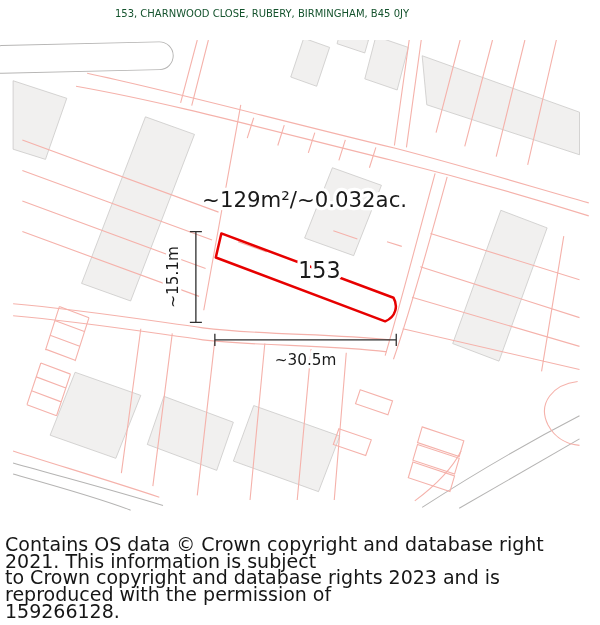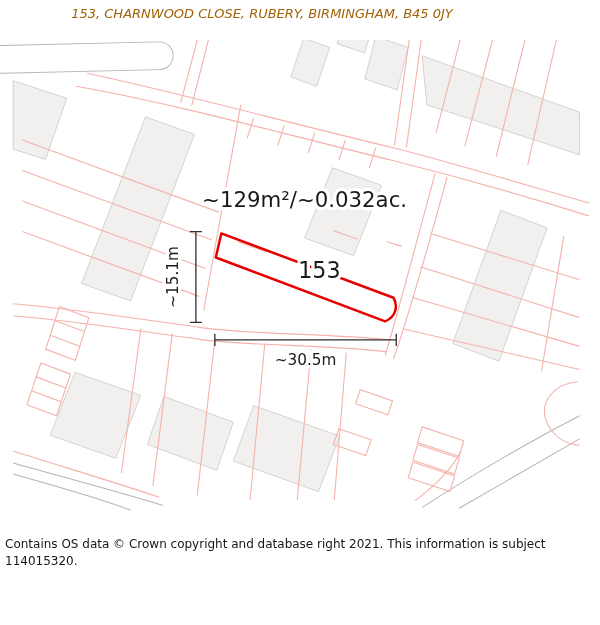--- a/index.html
+++ b/index.html
@@ -12,39 +12,39 @@
     --ink:#1a1a1a;
   }
   html,body{margin:0;padding:0;}
   body{
     width:600px;height:625px;position:relative;background:#ffffff;
     font-family:"DejaVu Sans","Liberation Sans",sans-serif;color:var(--ink);
     overflow:hidden;
   }
   .title{
     position:absolute;top:6px;left:0;width:524px;text-align:center;
-    font-size:13px;line-height:15.5px;color:#a16207;white-space:nowrap;font-style:italic;
+    font-size:10px;line-height:15.5px;color:#14532d;white-space:nowrap;
   }
   .map-wrap{position:absolute;top:40px;left:0;width:600px;height:497px;}
   svg{display:block;}
   .pink{fill:none;stroke:var(--parcel-line);stroke-width:1.2;}
   .bld{fill:var(--building-fill);stroke:var(--building-stroke);stroke-width:0.8;}
   .groad{fill:none;stroke:var(--road-line);stroke-width:1.1;}
   .pill-outline{fill:none;stroke:var(--road-line);stroke-width:31;stroke-linecap:round;}
   .pill-fill{fill:none;stroke:#ffffff;stroke-width:29;stroke-linecap:round;}
   .red{fill:none;stroke:var(--highlight);stroke-width:2.7;stroke-linejoin:round;}
   .dim{fill:none;stroke:var(--dimension);stroke-width:1.4;}
   .maptext{fill:var(--ink);stroke:none;}
   .halo{fill:#ffffff;stroke:#ffffff;stroke-width:7;stroke-linejoin:round;}
   .t-big{font-size:23px;}
   .t-plot{font-size:24px;}
   .t-dim{font-size:16.5px;}
   .footer{
     position:absolute;left:5px;top:536px;width:592px;
-    font-size:12px;line-height:16.7px;color:#161616;
+    font-size:19px;line-height:16.7px;color:#161616;
   }
 </style>
 </head>
 <body>
 
 <div class="title">
   <div>153, CHARNWOOD CLOSE, RUBERY, BIRMINGHAM, B45 0JY</div>
 </div>
 
 <div class="map-wrap">
@@ -134,14 +134,15 @@
     </g>
 
     <text class="halo t-dim" x="306" y="391.5">~30.5m</text>
     <text class="maptext t-dim" x="306" y="391.5">~30.5m</text>
   </g>
 </svg>
 </div>
 
 <div class="footer">
   <div>Contains OS data © Crown copyright and database right 2021. This information is subject</div>
-  <div>114015320.</div>
+  <div>to Crown copyright and database rights 2023 and is reproduced with the permission of</div>
+  <div>159266128.</div>
 </div>
 
 </body></html>

